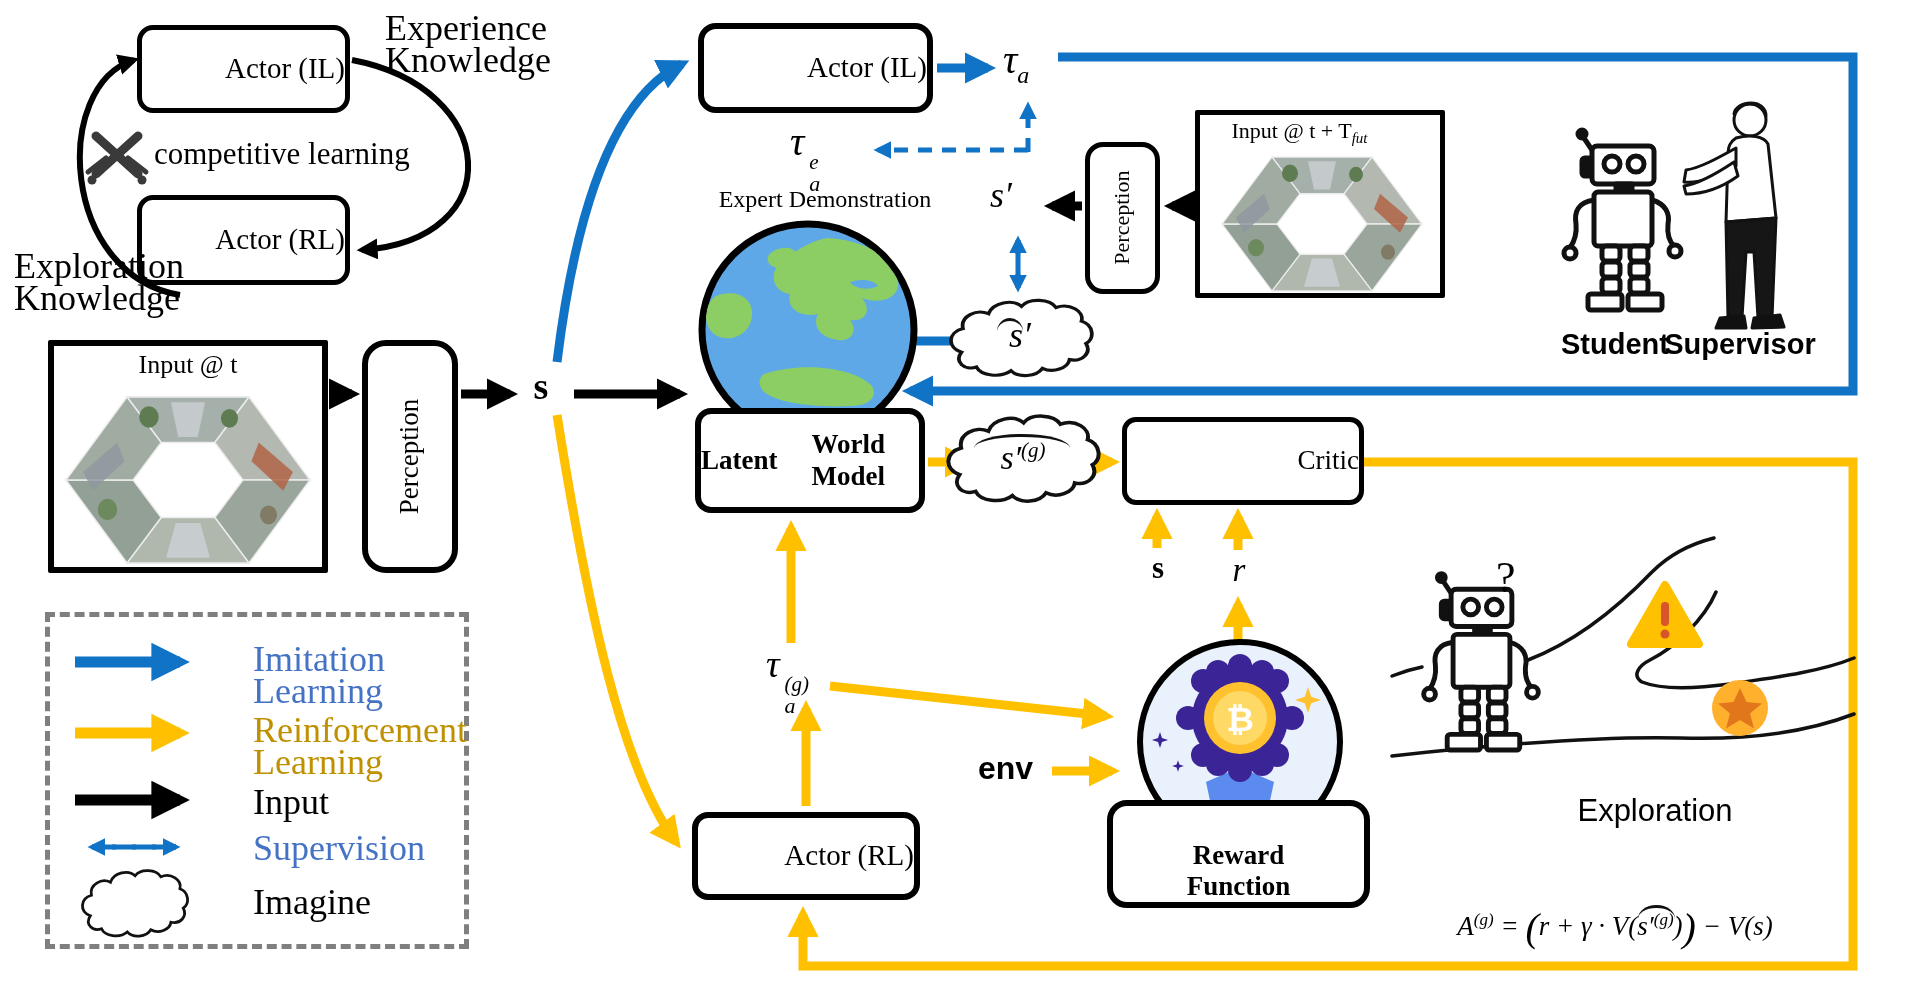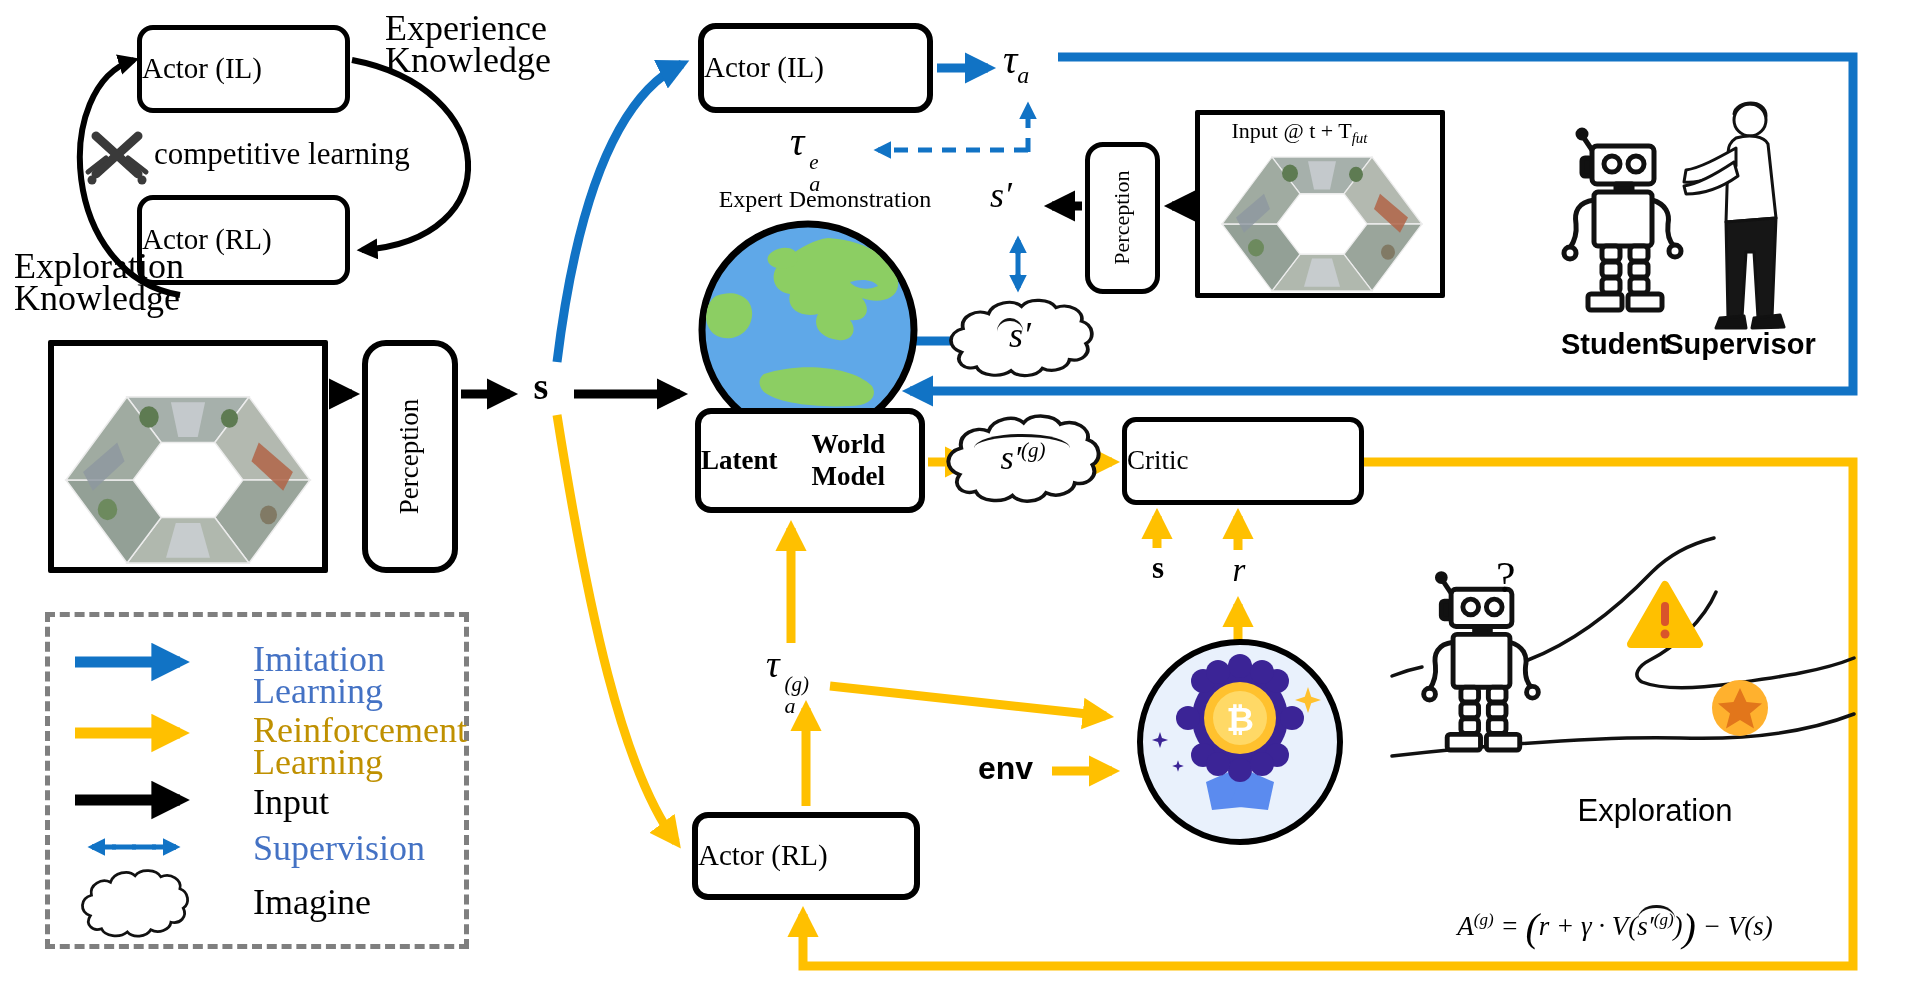--- a/index.html
+++ b/index.html
@@ -8,21 +8,21 @@
     --ocean:#5FA8E8; --land:#8CCE63;
     --badge_bg:#E9F1FC; --badge_purple:#3B2496; --badge_gold:#FFC12E; --badge_gold_light:#FFD966;
     --ribbon:#5B8BEF; --warn:#FFC000; --warn_mark:#D9542B; --star_bg:#FFB12E; --star:#E2761B;
     --dash_gray:#7F7F7F;
   }
   html,body{margin:0;padding:0;background:#fff;}
   #canvas{position:relative;width:1920px;height:995px;background:#fff;overflow:hidden;
           font-family:"Liberation Serif",serif;color:#000;}
   #wires{position:absolute;left:0;top:0;z-index:1;}
   .box{position:absolute;z-index:2;background:#fff;border:5px solid #000;border-radius:16px;
-       box-sizing:border-box;display:flex;align-items:center;justify-content:flex-start;
+       box-sizing:border-box;display:flex;align-items:center;justify-content:flex-end;
        font-size:29px;text-align:center;line-height:1.15;}
   .bw6{border-width:6px;}
   .sq{border-radius:2px;}
   .bold{font-weight:bold;}
   .vwrap{position:absolute;inset:0;display:flex;align-items:center;justify-content:center;}
   .vwrap>span{transform:rotate(-90deg);white-space:nowrap;}
   .lbl{position:absolute;z-index:3;white-space:nowrap;}
   .sans{font-family:"Liberation Sans",sans-serif;}
   .ital{font-style:italic;}
   .sub-s{font-size:24px;font-style:italic;vertical-align:-10px;}
@@ -238,39 +238,44 @@
 <div class="box" style="left:137px;top:25px;width:213px;height:88px;">
       <span>Actor (IL)</span>
     </div>
 <div class="box" style="left:137px;top:195px;width:213px;height:90px;">
       <span>Actor (RL)</span>
     </div>
 <div class="box bw6" style="left:698px;top:23px;width:235px;height:90px;border-radius:18px;">
       <span>Actor (IL)</span>
     </div>
 <div class="box bw6 sq" style="left:48px;top:340px;width:280px;height:233px;background:transparent;"></div>
+<div class="lbl" style="left:48px;top:350px;width:280px;text-align:center;font-size:26px;"><span>Input @ t</span></div>
 <div class="box bw6" style="left:362px;top:340px;width:96px;height:233px;border-radius:24px;">
   <div class="vwrap">
         <span style="font-size:27px;">Perception</span>
       </div>
 </div>
 <div class="box sq" style="left:1195px;top:110px;width:250px;height:188px;background:transparent;"></div>
 <div class="lbl" style="left:1195px;top:118px;width:209px;text-align:center;font-size:22px;"><span>Input @ t + T</span><sub style="font-size:15px;font-style:italic;">fut</sub></div>
 <div class="box" style="left:1085px;top:142px;width:75px;height:152px;border-radius:18px;">
   <div class="vwrap">
         <span style="font-size:22px;">Perception</span>
       </div>
 </div>
 <div class="box bw6 bold" style="left:695px;top:408px;width:230px;height:105px;font-size:27px;flex-direction:row;">
   <span>Latent</span>
   <span>World Model</span>
 </div>
 <div class="box" style="left:1122px;top:417px;width:242px;height:88px;border-radius:14px;font-size:27px;">
       <span>Critic</span>
     </div>
+<div class="box bw6 bold" style="left:1107px;top:800px;width:263px;height:108px;border-radius:20px;font-size:27px;flex-direction:column;">
+  <span>Reward</span>
+  <span>Function</span>
+</div>
 <div class="box bw6" style="left:692px;top:812px;width:228px;height:88px;">
       <span>Actor (RL)</span>
     </div>
 <div style="position:absolute;left:45px;top:612px;width:424px;height:337px;border:5px dashed var(--dash_gray);box-sizing:border-box;z-index:2;"></div>
 
 <div class="lbl legend-txt" style="left:385px;top:12px;">
   <div>Experience</div>
       <div>Knowledge</div>
 </div>
 <div class="lbl legend-txt" style="left:14px;top:250px;">

